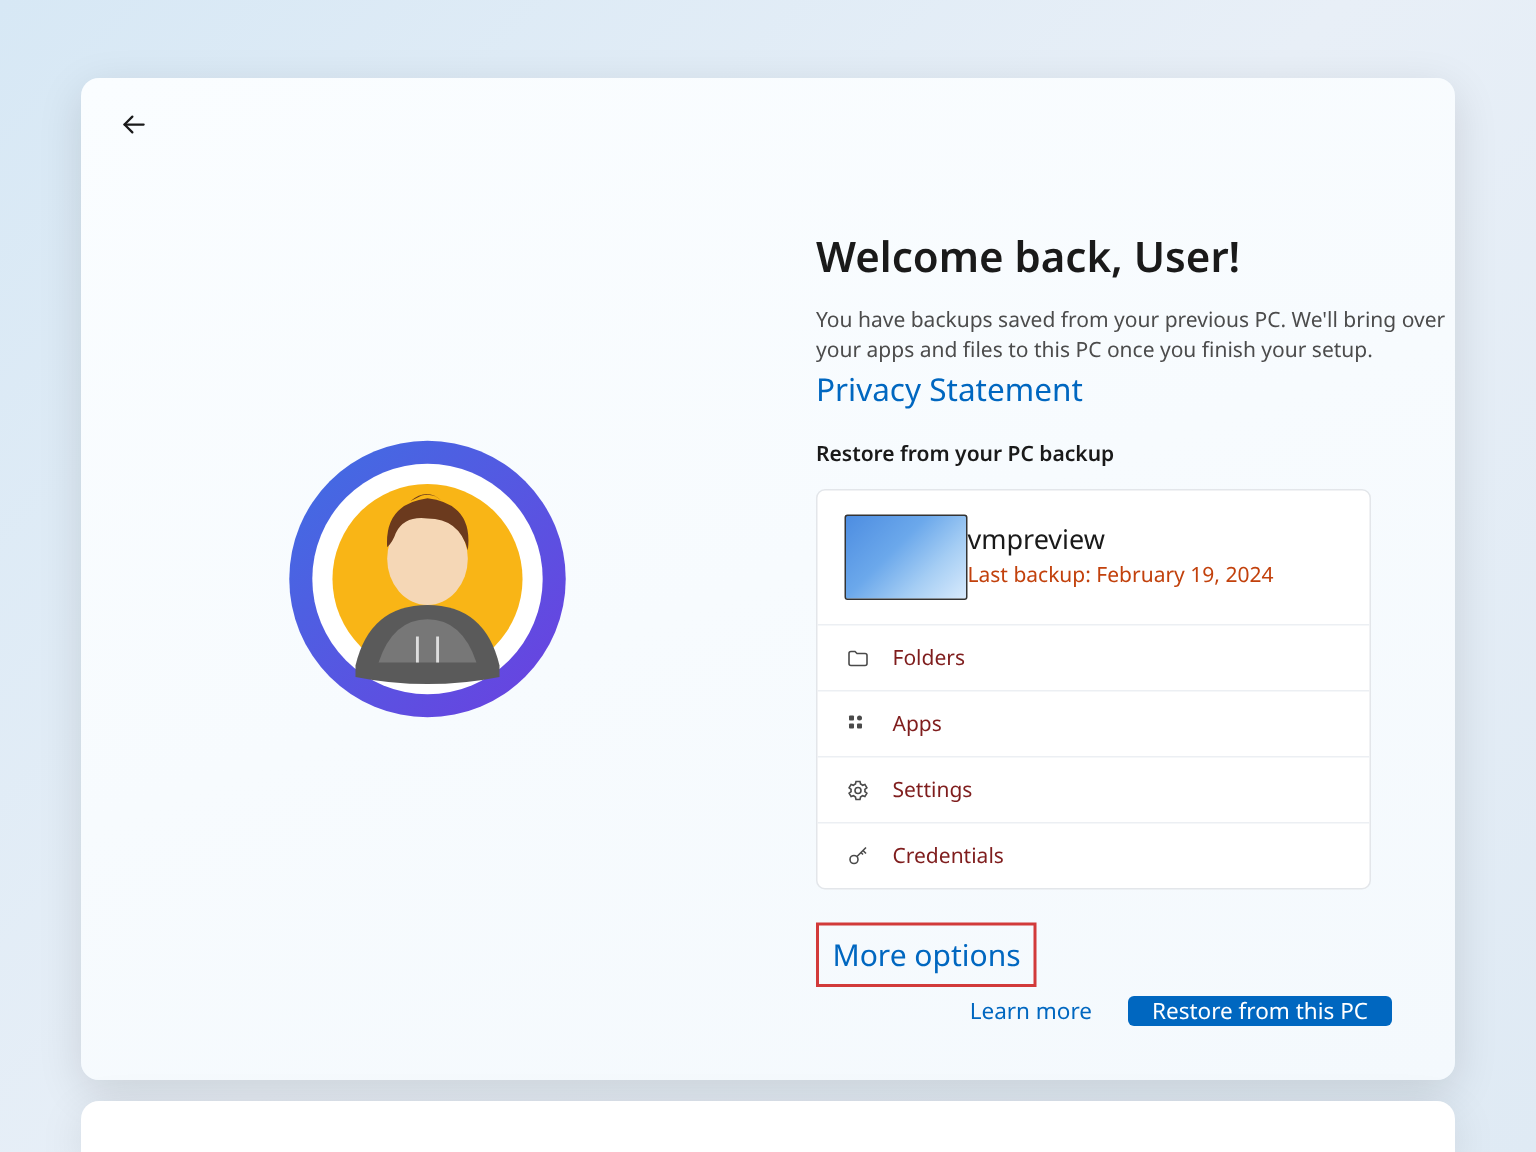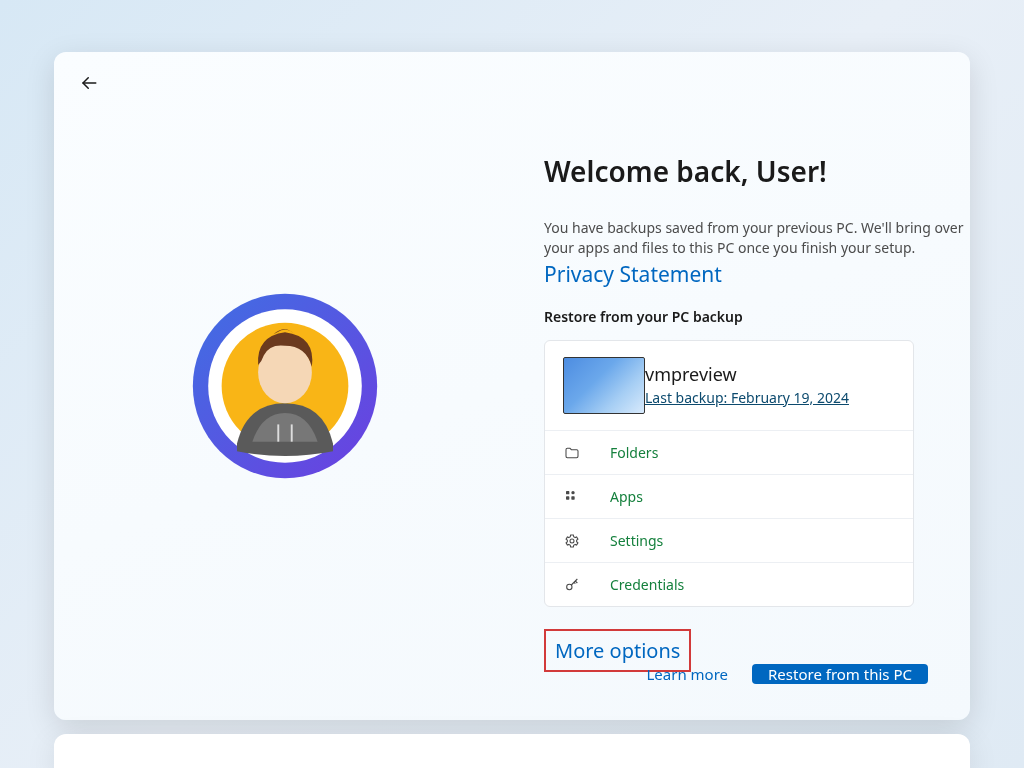--- a/index.html
+++ b/index.html
@@ -46,21 +46,21 @@
   .right-pane {
     position: absolute;
     left: 490px;
     top: 100px;
     width: 420px;
   }
   .heading {
     font-size: 28px;
     font-weight: 600;
     color: #1a1a1a;
-    margin: 0 0 28px 0;
+    margin: 0 0 14px 0;
   }
   .body-text {
     font-size: 14px;
     color: #4c4c4c;
     line-height: 1.45;
     margin: 0 0 18px 0;
   }
   .privacy-link {
     color: #0067c0;
     font-size: 21px;
@@ -89,29 +89,29 @@
   }
   .backup-thumb {
     width: 80px;
     height: 55px;
     border: 1px solid #333;
     border-radius: 2px;
     background: linear-gradient(135deg, #4d8de1 0%, #6ba8eb 40%, #a6cef4 70%, #d8eafc 100%);
     flex-shrink: 0;
   }
   .backup-title { font-size: 18px; color: #1a1a1a; line-height: 1.2; }
-  .backup-sub { font-size: 14px; color: #0c4a6e; margin-top: 2px; text-decoration: underline; }
+  .backup-sub { font-size: 14px; color: #c2410c; margin-top: 2px; }
   .backup-row {
     display: flex;
     align-items: center;
     padding: 12px 18px;
-    gap: 29px;
+    gap: 14px;
     border-bottom: 1px solid #eceff3;
     font-size: 14px;
-    color: #15803d;
+    color: #7f1d1d;
   }
   .backup-row:last-child { border-bottom: none; }
   .row-icon {
     width: 18px;
     height: 18px;
     display: flex;
     align-items: center;
     justify-content: center;
     color: #4a4a4a;
     flex-shrink: 0;

